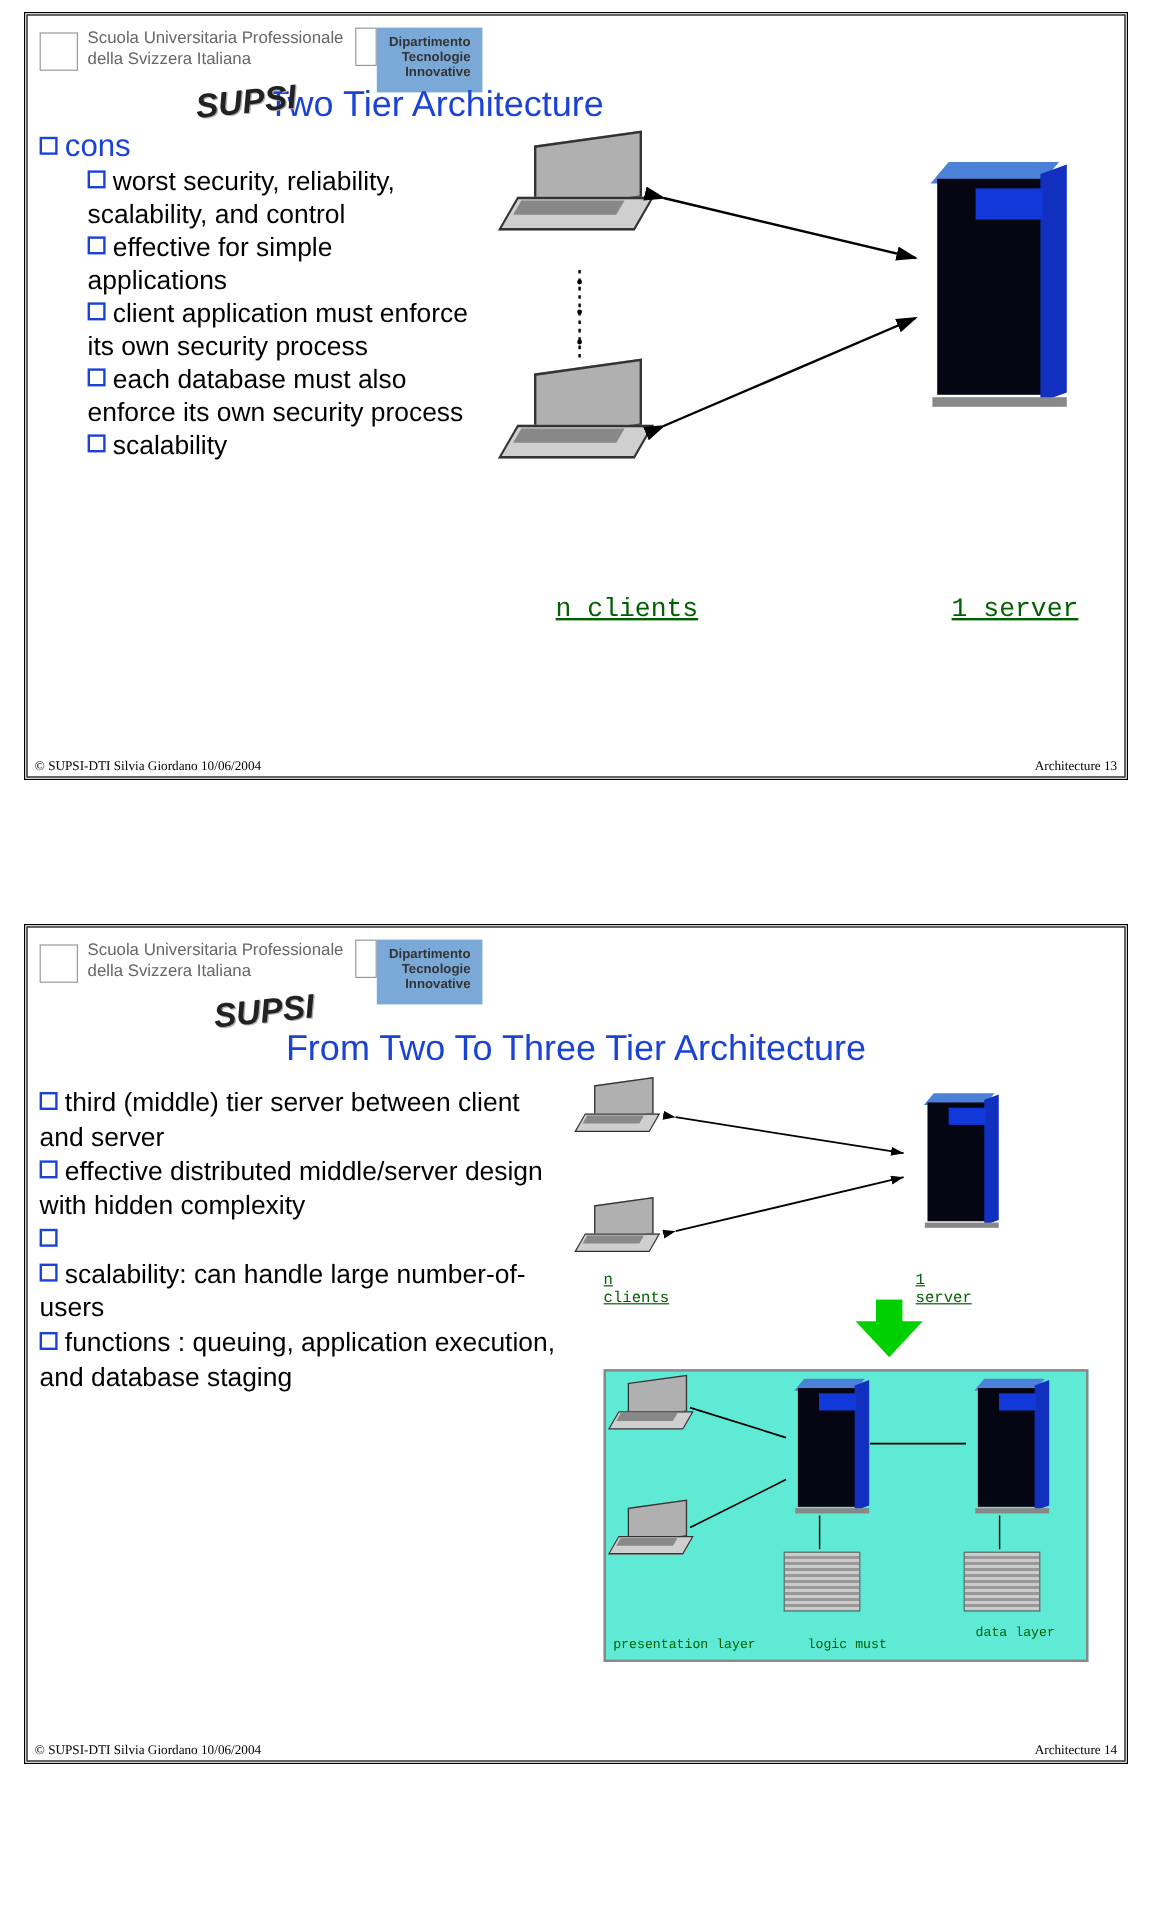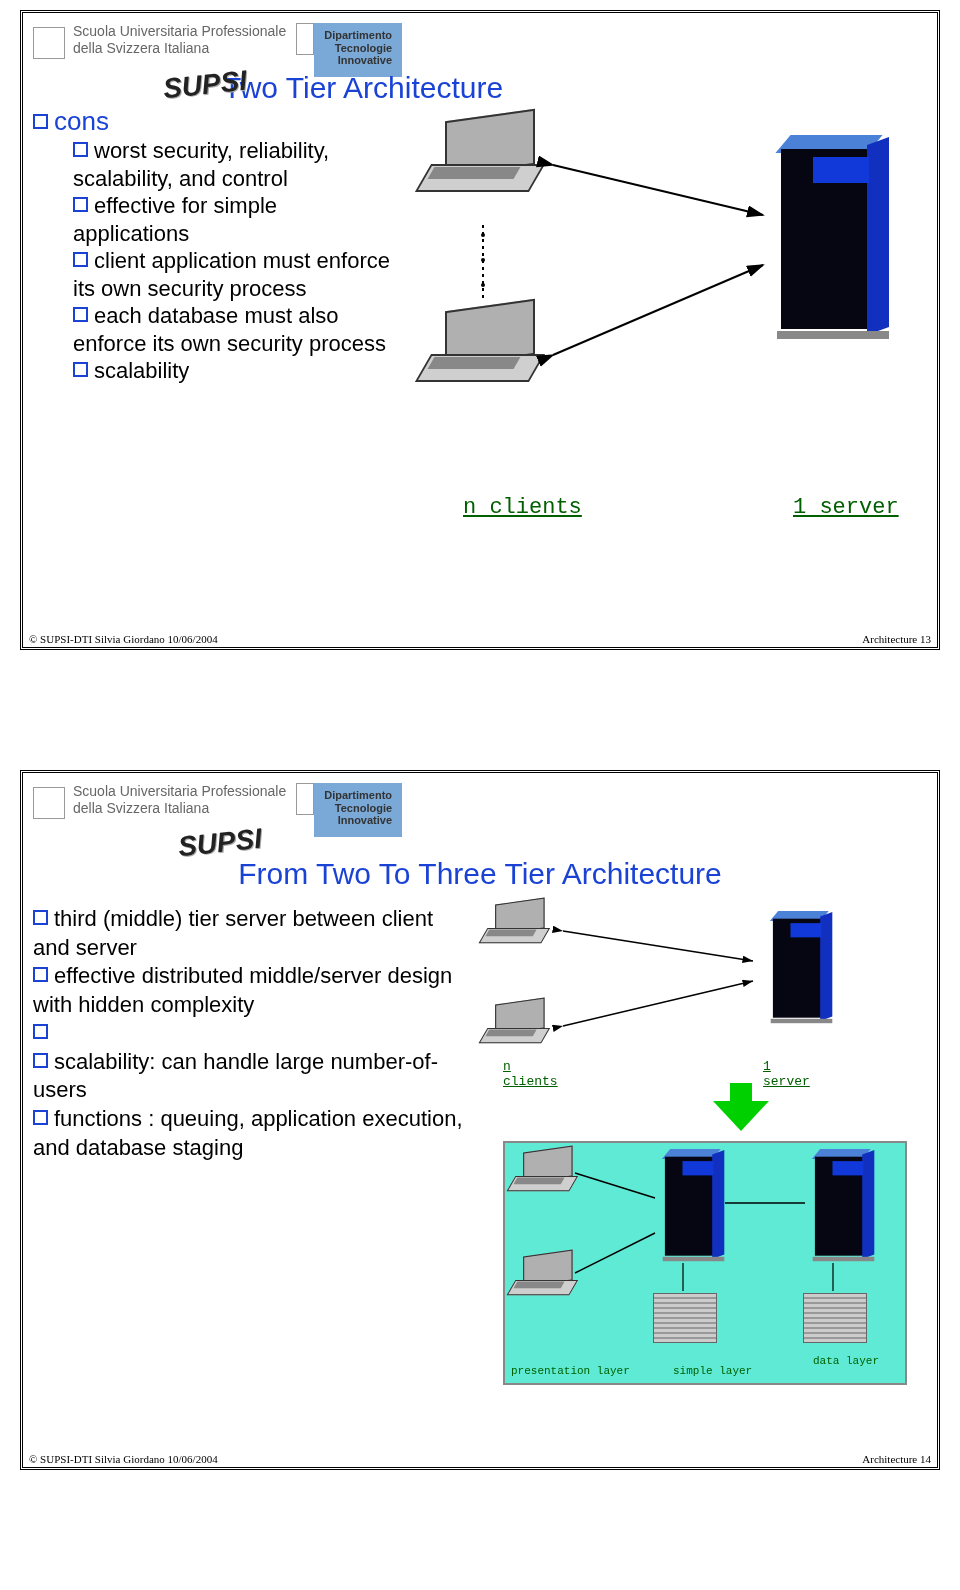--- a/index.html
+++ b/index.html
@@ -373,21 +373,21 @@
         <div class="rack" style="left:148px;top:150px"></div>
         <div class="rack" style="left:298px;top:150px"></div>
         <svg width="400" height="240" style="position:absolute;left:0;top:0">
           <line x1="70" y1="30" x2="150" y2="55" stroke="#000" stroke-width="1.4"></line>
           <line x1="70" y1="130" x2="150" y2="90" stroke="#000" stroke-width="1.4"></line>
           <line x1="220" y1="60" x2="300" y2="60" stroke="#000" stroke-width="1.4"></line>
           <line x1="178" y1="120" x2="178" y2="148" stroke="#000" stroke-width="1.2"></line>
           <line x1="328" y1="120" x2="328" y2="148" stroke="#000" stroke-width="1.2"></line>
         </svg>
         <div class="mono-s" style="left:6px;top:222px">presentation layer</div>
-        <div class="mono-s" style="left:168px;top:222px">simple layer</div>
+        <div class="mono-s" style="left:168px;top:222px">logic must</div>
         <div class="mono-s" style="left:308px;top:212px">data layer</div>
       </div>
     </div>
   </div>
 
   <div class="footer">
     <span>© SUPSI-DTI    Silvia Giordano    10/06/2004</span>
     <span>Architecture  14</span>
   </div>
 </div>

